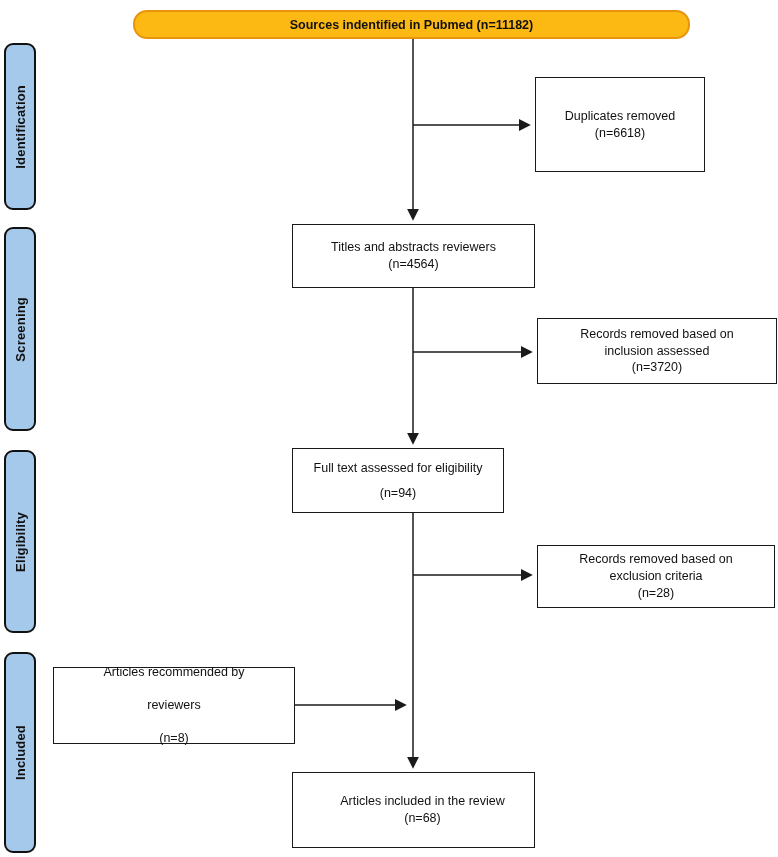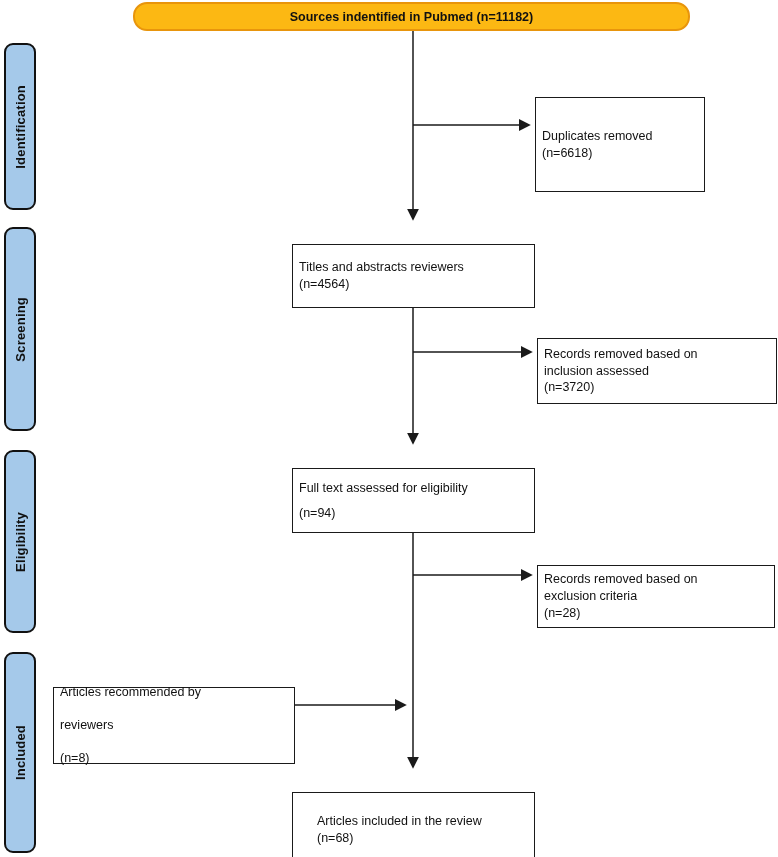--- a/index.html
+++ b/index.html
@@ -18,21 +18,21 @@
   }
   .canvas {
     position: relative;
     width: 778px;
     height: 857px;
     background: #ffffff;
     overflow: hidden;
   }
   .source-box {
     position: absolute;
-    left: 133px; top: 2px; width: 557px; height: 29px;
+    left: 133px; top: 10px; width: 557px; height: 29px;
     background: var(--source-fill);
     border: 2px solid var(--source-border);
     border-radius: 14px;
     display: flex; align-items: center; justify-content: center;
     font-size: 12.5px; font-weight: bold; color: var(--text-color);
     text-align: center;
   }
   .phase-box {
     position: absolute;
     left: 4px; width: 32px;
@@ -50,30 +50,29 @@
   }
   .phase-identification { top: 43px;  height: 167px; }
   .phase-screening      { top: 227px; height: 204px; }
   .phase-eligibility    { top: 450px; height: 183px; }
   .phase-included       { top: 652px; height: 201px; }
   .flow-box {
     position: absolute;
     background: #ffffff;
     border: 1.7px solid var(--box-border);
     display: flex; flex-direction: column;
-    align-items: flex-start; justify-content: center;
+    align-items: center; justify-content: center;
     font-size: 12.5px; color: var(--text-color);
     text-align: center; line-height: 1.35;
     padding: 2px 6px;
-    margin-top: 20px;
   }
   .box-duplicates      { left: 535px; top: 77px;  width: 170px; height: 95px; }
   .box-titles          { left: 292px; top: 224px; width: 243px; height: 64px; }
   .box-inclusion       { left: 537px; top: 318px; width: 240px; height: 66px; }
-  .box-fulltext        { left: 292px; top: 448px; width: 243px; height: 65px; gap: 8px; }
+  .box-fulltext        { left: 292px; top: 448px; width: 212px; height: 65px; gap: 8px; }
   .box-exclusion       { left: 537px; top: 545px; width: 238px; height: 63px; }
   .box-recommended     { left: 53px;  top: 667px; width: 242px; height: 77px; gap: 16px; }
   .box-included-review { left: 292px; top: 772px; width: 243px; height: 76px; padding-left: 24px; }
   .arrow-layer {
     position: absolute; inset: 0;
     width: 778px; height: 857px;
     pointer-events: none;
   }
 </style>
 </head>

